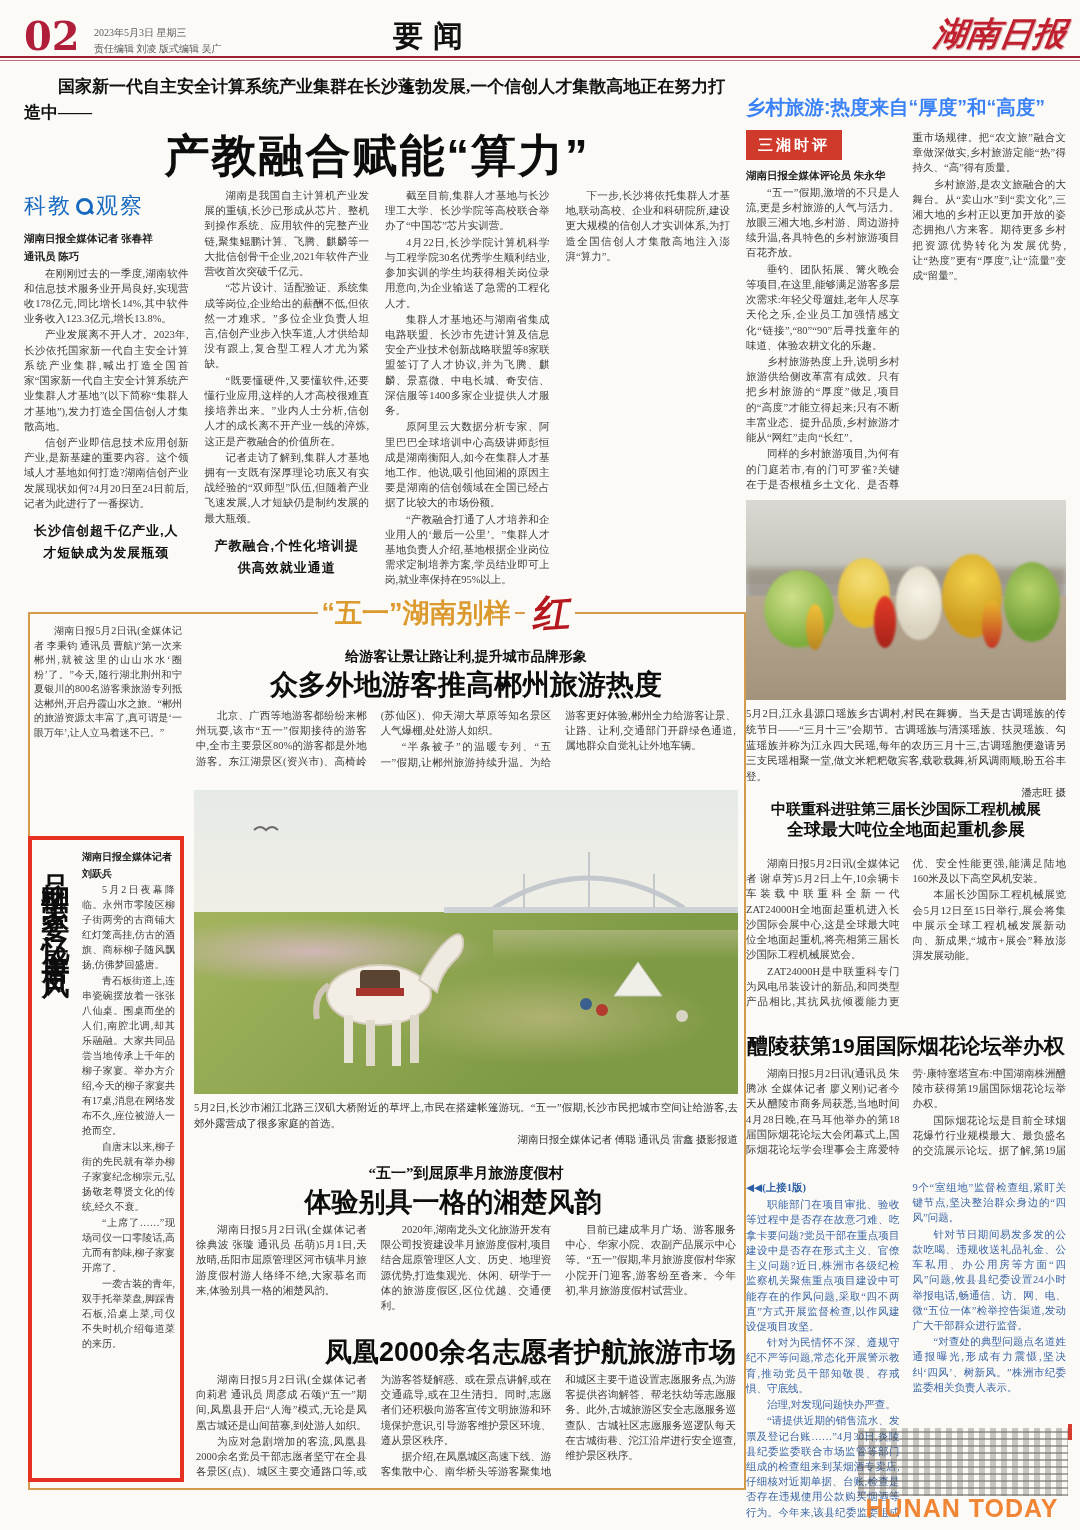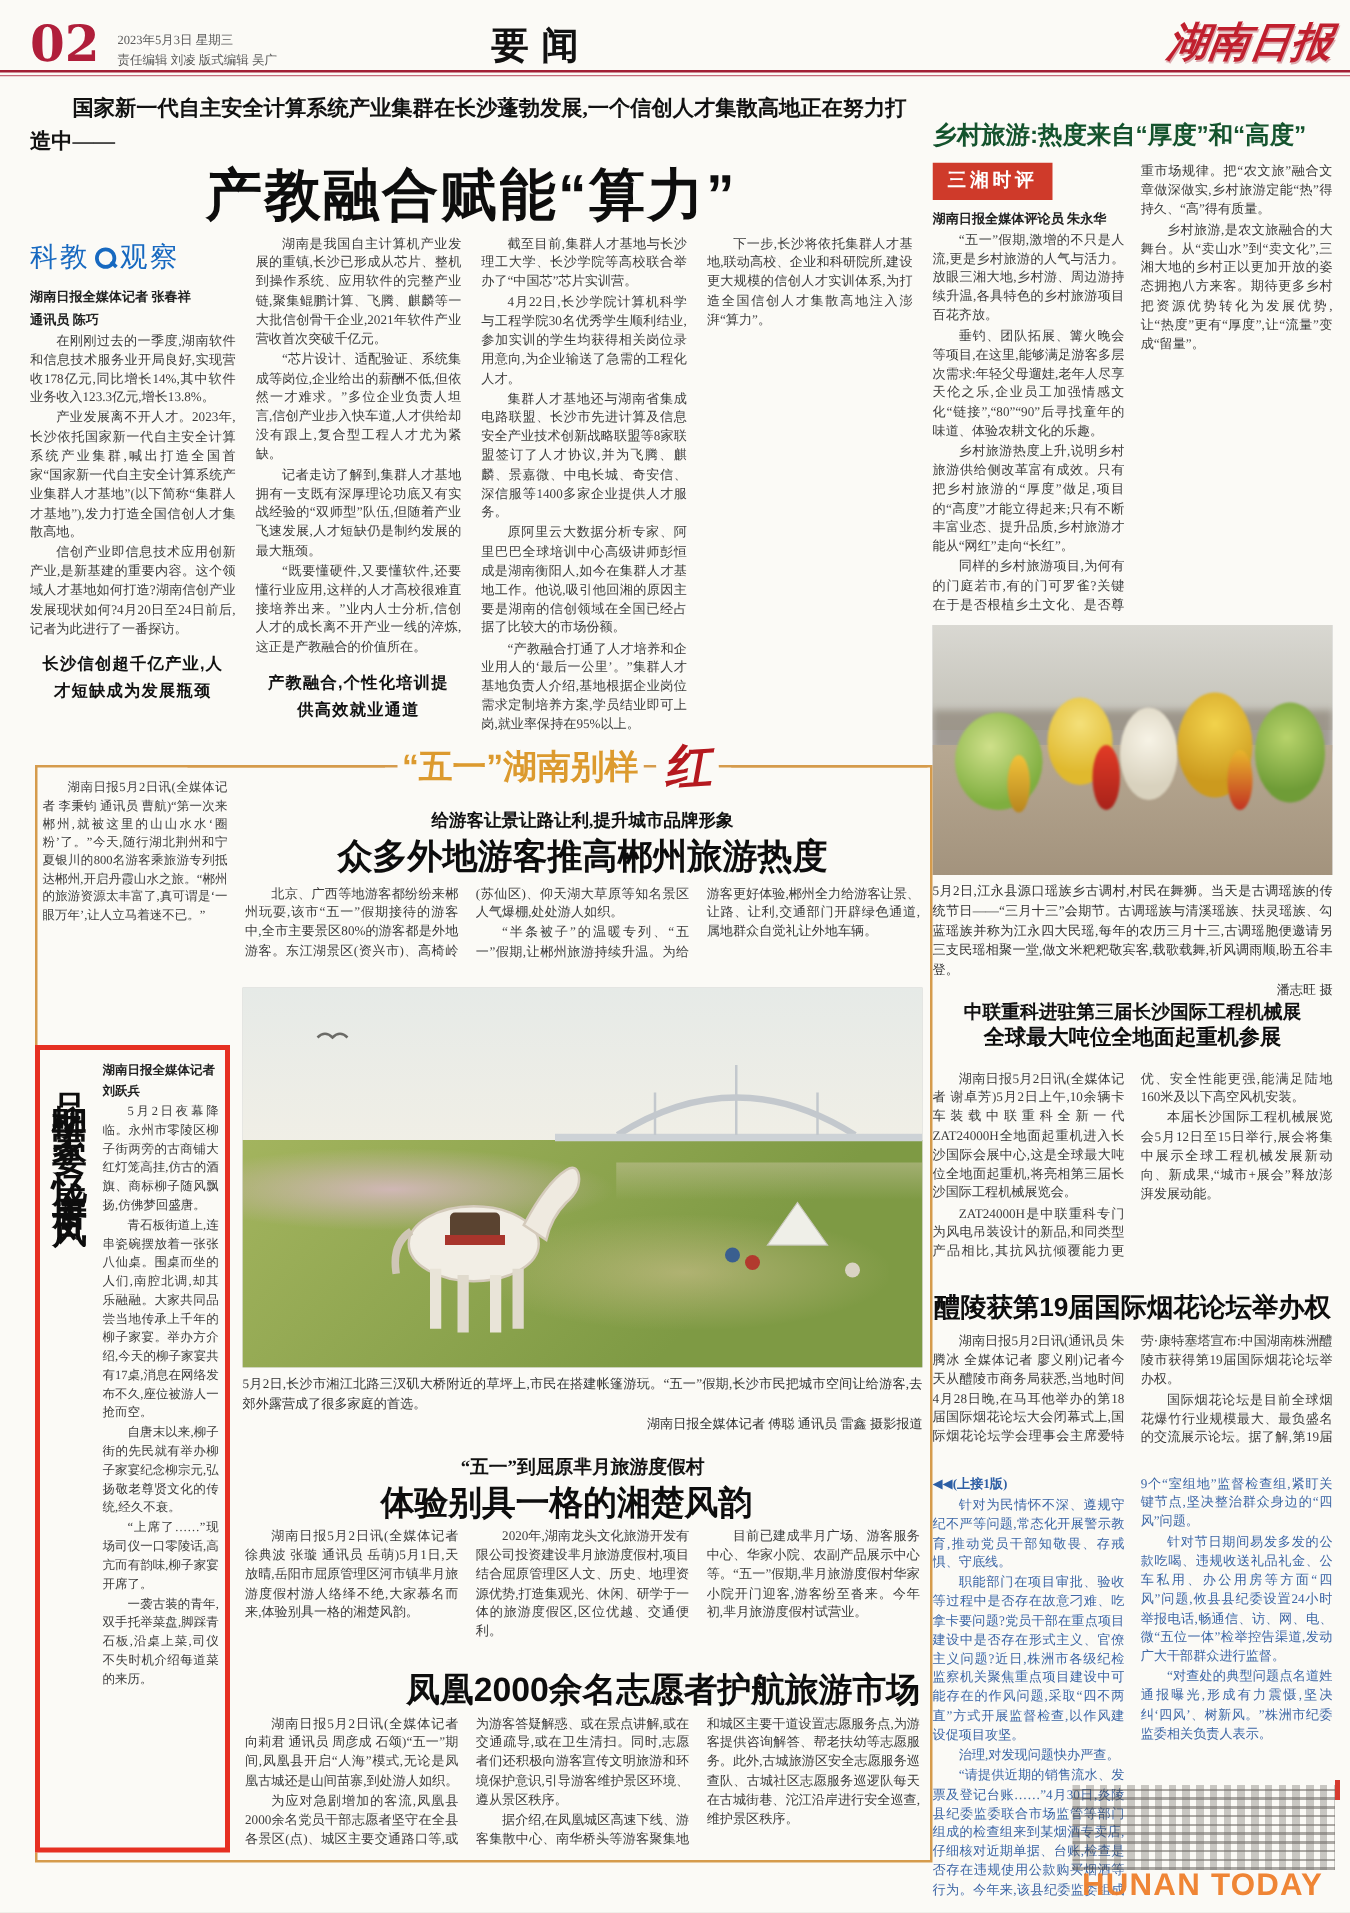--- a/index.html
+++ b/index.html
@@ -25,21 +25,21 @@
   .byline{font-size:10.5px;font-weight:700;color:#222;line-height:1.7;}
   .subhead{font-family:"Liberation Sans",sans-serif;font-size:13px;font-weight:700;color:#111;
            line-height:1.7;letter-spacing:1px;margin:9px 4px;text-align:center;break-inside:avoid;}
   #kjgc-logo{display:flex;align-items:center;gap:4px;margin:2px 0 8px 0;break-inside:avoid;}
   .kjgc-txt{font-family:"Liberation Sans",sans-serif;font-size:22px;font-weight:400;color:#1769c0;letter-spacing:2px;}
   .mag{position:relative;width:16px;height:16px;}
   .mag .lens{position:absolute;left:0;top:0;width:11px;height:11px;border:3px solid #1769c0;border-radius:50%;}
   .mag .handle{position:absolute;left:12px;top:12px;width:6px;height:3px;background:#1769c0;transform:rotate(45deg);}
   
   .rc{left:746px;width:320px;}
-  #rural-headline{top:94px;font-size:19.5px;font-weight:900;color:#14532d;letter-spacing:0;}
+  #rural-headline{top:94px;font-size:19.5px;font-weight:900;color:#3b82f6;letter-spacing:0;}
   #rural-body{top:130px;height:366px;column-count:2;column-gap:13px;column-fill:auto;overflow:hidden;}
   #sxsp-badge{display:inline-block;background:#cf3a2a;color:#fff;font-family:"Liberation Sans",sans-serif;
               font-weight:700;font-size:15px;letter-spacing:3px;padding:4px 12px;margin-bottom:7px;}
   .photo{position:absolute;overflow:hidden;background:#ccc;}
   .cap{font-size:10.5px;line-height:1.5;text-align:justify;color:#333;}
   .cap .credit{display:block;text-align:right;}
   .story-kicker{font-size:15px;font-weight:700;text-align:center;color:#111;}
   .story-headline{font-family:"Liberation Sans",sans-serif;font-weight:900;text-align:center;color:#0d0d0d;}
   .cols-2{column-count:2;column-gap:13px;column-fill:auto;overflow:hidden;}
   .cols-3{column-count:3;column-gap:14px;column-fill:auto;overflow:hidden;}
@@ -107,22 +107,22 @@
     <p class="byline">通讯员 陈巧</p>
     <div>
         <p class="para">在刚刚过去的一季度,湖南软件和信息技术服务业开局良好,实现营收178亿元,同比增长14%,其中软件业务收入123.3亿元,增长13.8%。</p>
         <p class="para">产业发展离不开人才。2023年,长沙依托国家新一代自主安全计算系统产业集群,喊出打造全国首家“国家新一代自主安全计算系统产业集群人才基地”(以下简称“集群人才基地”),发力打造全国信创人才集散高地。</p>
         <p class="para">信创产业即信息技术应用创新产业,是新基建的重要内容。这个领域人才基地如何打造?湖南信创产业发展现状如何?4月20日至24日前后,记者为此进行了一番探访。</p>
       </div>
     <h3 class="subhead">长沙信创超千亿产业,人才短缺成为发展瓶颈</h3>
     <div>
         <p class="para">湖南是我国自主计算机产业发展的重镇,长沙已形成从芯片、整机到操作系统、应用软件的完整产业链,聚集鲲鹏计算、飞腾、麒麟等一大批信创骨干企业,2021年软件产业营收首次突破千亿元。</p>
         <p class="para">“芯片设计、适配验证、系统集成等岗位,企业给出的薪酬不低,但依然一才难求。”多位企业负责人坦言,信创产业步入快车道,人才供给却没有跟上,复合型工程人才尤为紧缺。</p>
+        <p class="para">“既要懂硬件,又要懂软件,还要懂行业应用,这样的人才高校很难直接培养出来。”业内人士分析,信创人才的成长离不开产业一线的淬炼,这正是产教融合的价值所在。</p>
         <p class="para">记者走访了解到,集群人才基地拥有一支既有深厚理论功底又有实战经验的“双师型”队伍,但随着产业飞速发展,人才短缺仍是制约发展的最大瓶颈。</p>
-        <p class="para">“既要懂硬件,又要懂软件,还要懂行业应用,这样的人才高校很难直接培养出来。”业内人士分析,信创人才的成长离不开产业一线的淬炼,这正是产教融合的价值所在。</p>
       </div>
     <h3 class="subhead">产教融合,个性化培训提供高效就业通道</h3>
     <div>
         <p class="para">截至目前,集群人才基地与长沙理工大学、长沙学院等高校联合举办了“中国芯”芯片实训营。</p>
         <p class="para">4月22日,长沙学院计算机科学与工程学院30名优秀学生顺利结业,参加实训的学生均获得相关岗位录用意向,为企业输送了急需的工程化人才。</p>
         <p class="para">集群人才基地还与湖南省集成电路联盟、长沙市先进计算及信息安全产业技术创新战略联盟等8家联盟签订了人才协议,并为飞腾、麒麟、景嘉微、中电长城、奇安信、深信服等1400多家企业提供人才服务。</p>
         <p class="para">原阿里云大数据分析专家、阿里巴巴全球培训中心高级讲师彭恒成是湖南衡阳人,如今在集群人才基地工作。他说,吸引他回湘的原因主要是湖南的信创领域在全国已经占据了比较大的市场份额。</p>
         <p class="para">“产教融合打通了人才培养和企业用人的‘最后一公里’。”集群人才基地负责人介绍,基地根据企业岗位需求定制培养方案,学员结业即可上岗,就业率保持在95%以上。</p>
         <p class="para">下一步,长沙将依托集群人才基地,联动高校、企业和科研院所,建设更大规模的信创人才实训体系,为打造全国信创人才集散高地注入澎湃“算力”。</p>
       </div>
@@ -169,22 +169,22 @@
 
   <h2 class="abs rc story-headline" style="top:1032px;font-size:21px;">醴陵获第19届国际烟花论坛举办权</h2>
   <div class="abs rc body-text cols-2" style="top:1066px;height:104px;">
       <p class="para">湖南日报5月2日讯(通讯员 朱腾冰 全媒体记者 廖义刚)记者今天从醴陵市商务局获悉,当地时间4月28日晚,在马耳他举办的第18届国际烟花论坛大会闭幕式上,国际烟花论坛学会理事会主席爱特劳·康特塞塔宣布:中国湖南株洲醴陵市获得第19届国际烟花论坛举办权。</p>
       <p class="para">国际烟花论坛是目前全球烟花爆竹行业规模最大、最负盛名的交流展示论坛。据了解,第19届论坛拟于2025年4月下旬在醴陵举办,届时将有700多名来自各国各地区的贵宾参加。</p>
     </div>
 
   <div class="abs rc body-text cols-2 blue-text" style="top:1180px;height:348px;">
     <p class="cont-tag">◀◀(上接1版)</p>
     <div>
+        <p class="para">职能部门在项目审批、验收等过程中是否存在故意刁难、吃拿卡要问题?党员干部在重点项目建设中是否存在形式主义、官僚主义问题?近日,株洲市各级纪检监察机关聚焦重点项目建设中可能存在的作风问题,采取“四不两直”方式开展监督检查,以作风建设促项目攻坚。</p>
         <p class="para">针对为民情怀不深、遵规守纪不严等问题,常态化开展警示教育,推动党员干部知敬畏、存戒惧、守底线。</p>
-        <p class="para">职能部门在项目审批、验收等过程中是否存在故意刁难、吃拿卡要问题?党员干部在重点项目建设中是否存在形式主义、官僚主义问题?近日,株洲市各级纪检监察机关聚焦重点项目建设中可能存在的作风问题,采取“四不两直”方式开展监督检查,以作风建设促项目攻坚。</p>
         <p class="para">治理,对发现问题快办严查。</p>
         <p class="para">“请提供近期的销售流水、发票及登记台账……”4月30日,炎陵县纪委监委联合市场监管等部门组成的检查组来到某烟酒专卖店,仔细核对近期单据、台账,检查是否存在违规使用公款购买烟酒等行为。今年来,该县纪委监委组成9个“室组地”监督检查组,紧盯关键节点,坚决整治群众身边的“四风”问题。</p>
         <p class="para">针对节日期间易发多发的公款吃喝、违规收送礼品礼金、公车私用、办公用房等方面“四风”问题,攸县县纪委设置24小时举报电话,畅通信、访、网、电、微“五位一体”检举控告渠道,发动广大干部群众进行监督。</p>
         <p class="para">“对查处的典型问题点名道姓通报曝光,形成有力震慑,坚决纠‘四风’、树新风。”株洲市纪委监委相关负责人表示。</p>
       </div>
   </div>
   <div class="abs" id="garble"></div>
   <div class="abs" id="hunan-today">HUNAN TODAY</div>
   <div class="abs" id="red-tick"></div>
 

